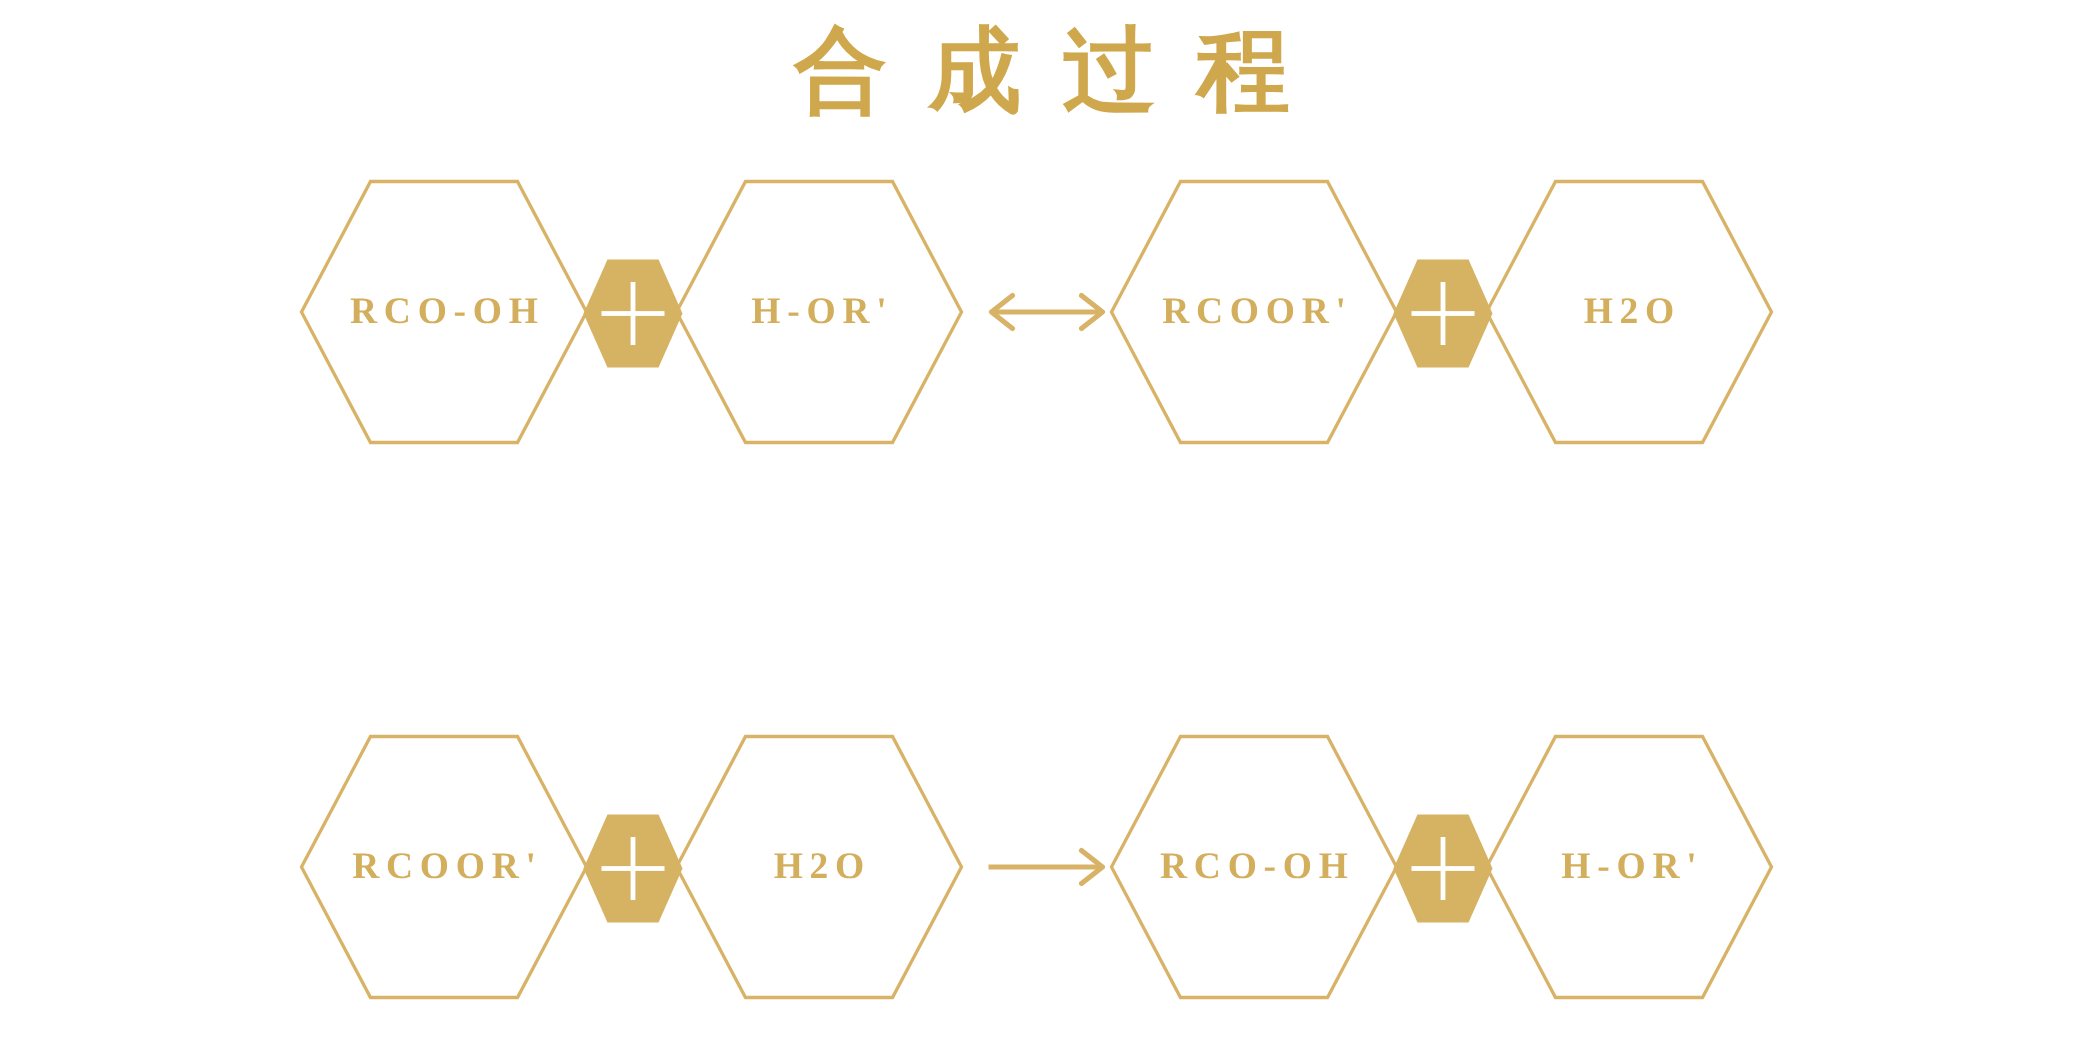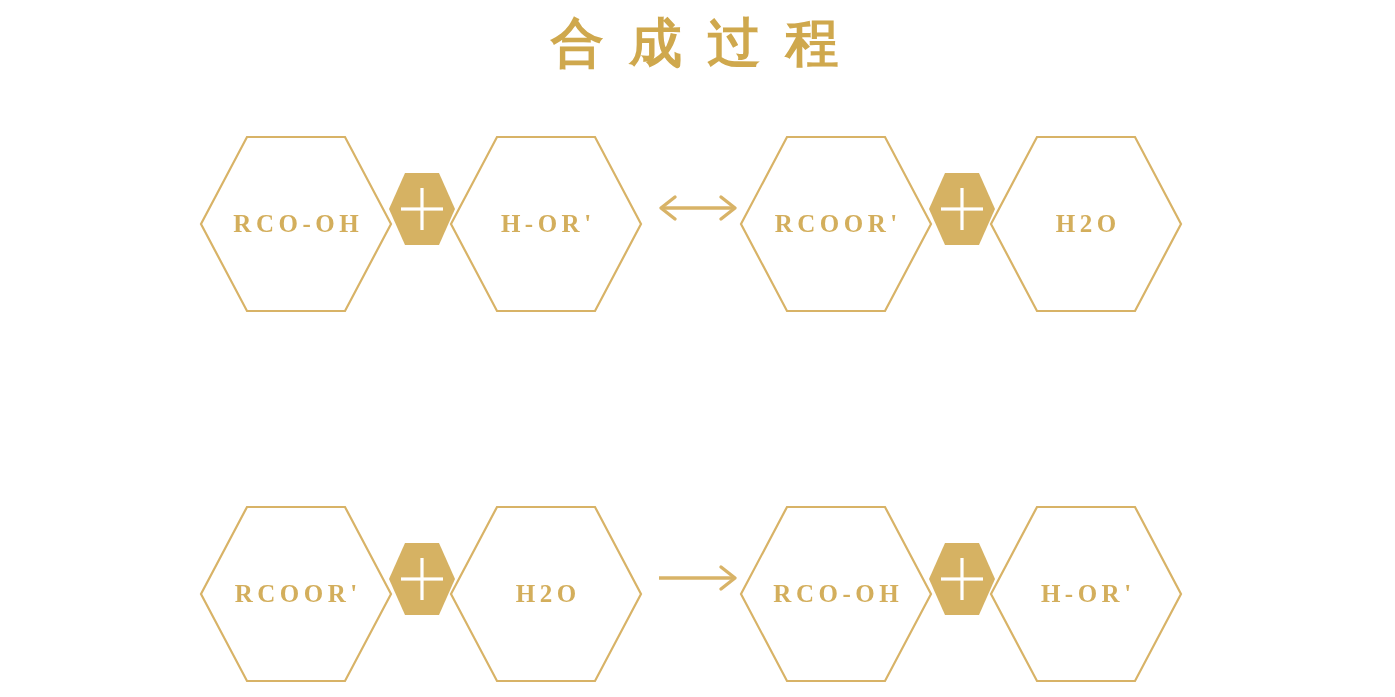--- a/index.html
+++ b/index.html
@@ -26,21 +26,21 @@
 
   
   .section-title {
     position: absolute;
     left: 0;
     width: 1395px;
     text-align: center;
     color: #cfa84d;
     font-family: "Liberation Serif", "DejaVu Serif", serif;
     font-weight: bold;
-    font-size: 53px;
+    font-size: 62px;
     line-height: 1;
     letter-spacing: 6px;
     white-space: pre;
     user-select: none;
   }
   #title-synthesis { top: 17px; }
   #title-hydrolysis { top: 392px; }
 
   
   .reaction-row {
@@ -57,21 +57,21 @@
     position: absolute;
     top: 0;
     width: 446px;
     height: 200px;
   }
   .group-left  { left: 198px; }
   .group-right { left: 738px; }
 
   .hex-cell {
     position: absolute;
-    top: 22px;
+    top: 6px;
     width: 196px;
     height: 188px;
   }
   .hex-cell.cell-a { left: 0px; }
   .hex-cell.cell-b { left: 250px; }
 
   .hex-outline {
     position: absolute;
     left: 0; top: 0;
     width: 196px;

